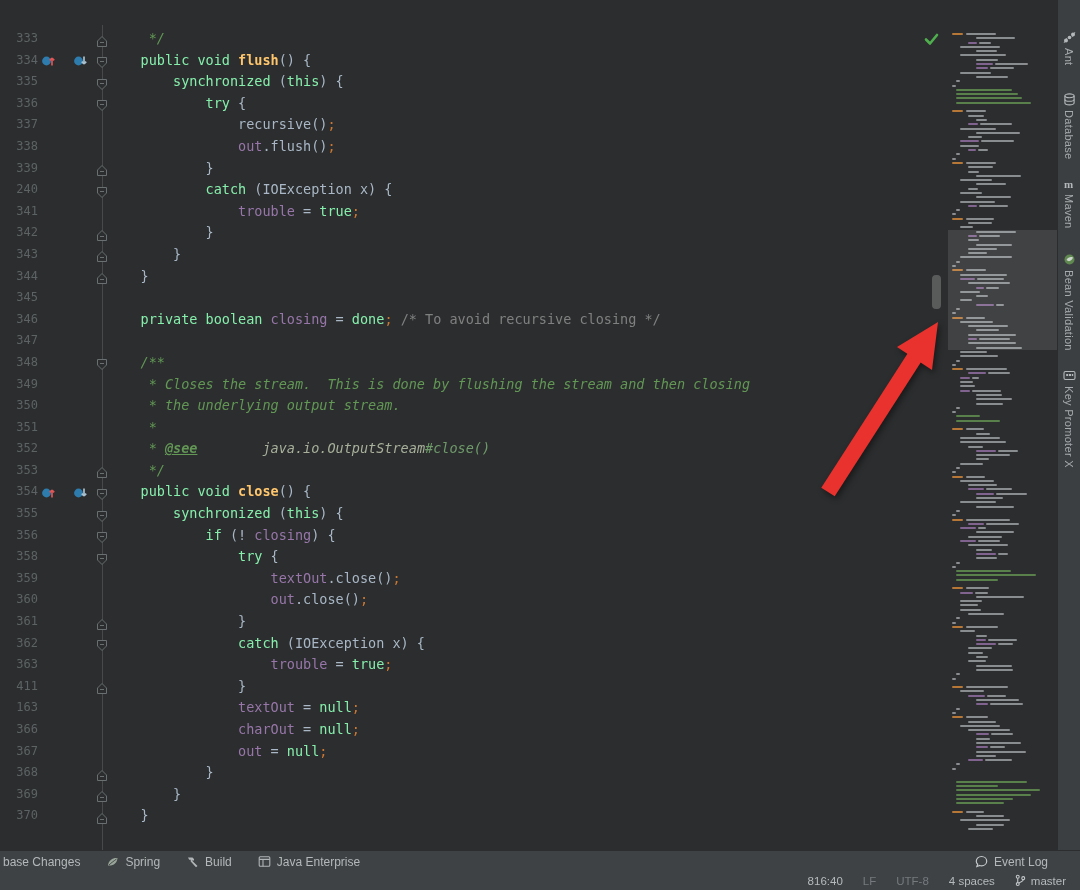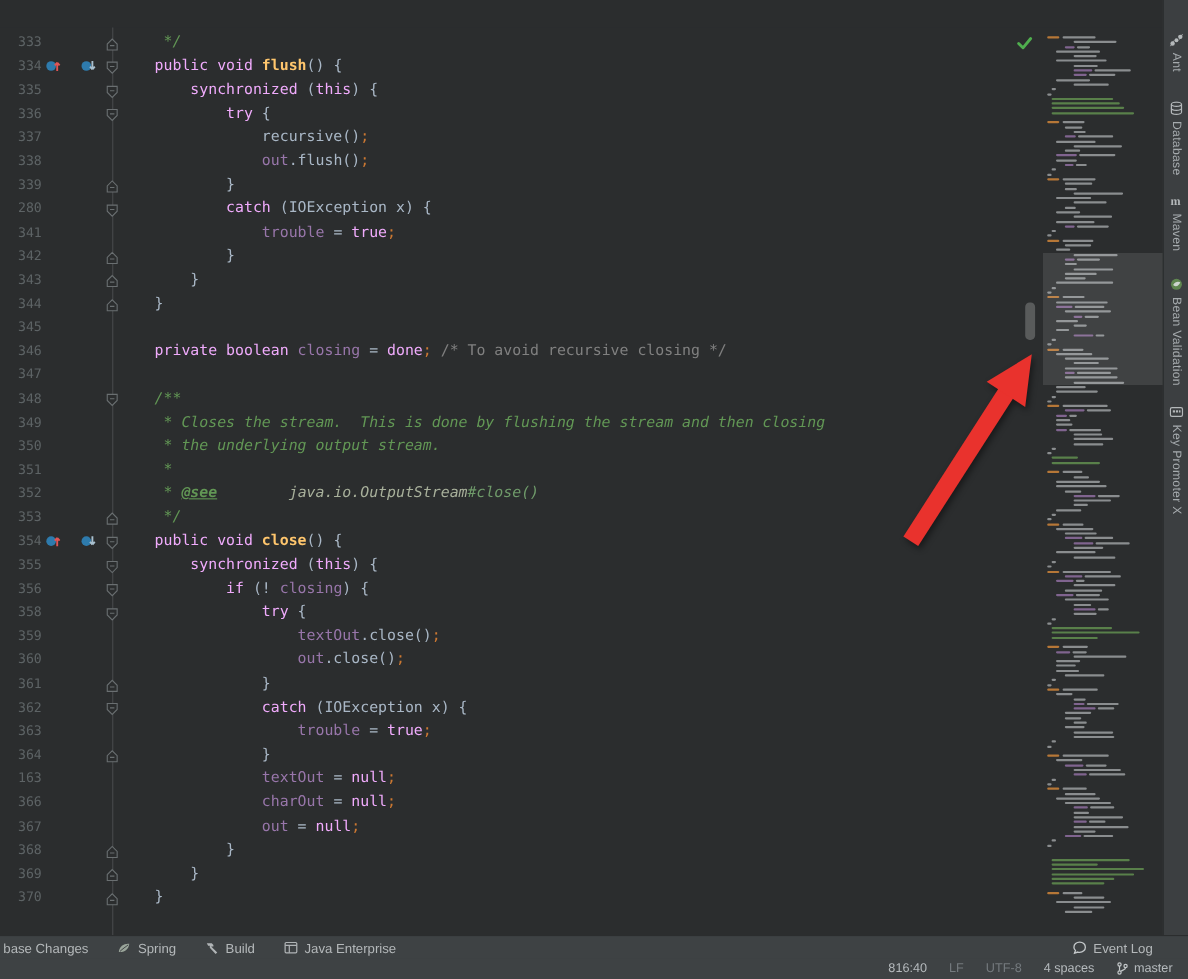--- a/index.html
+++ b/index.html
@@ -19,21 +19,21 @@
   
   #editor{position:absolute;left:0;top:25px;width:1058px;height:825px;background:#2b2d2e;}
   #foldline{position:absolute;left:102px;top:0;bottom:0;width:1px;background:#474a4b;}
   #lines{position:absolute;left:0;top:3px;right:0;}
   .ln-row{position:relative;height:21.6px;font:13.5px/21.6px "DejaVu Sans Mono",monospace;}
   .ln-num{position:absolute;left:0;width:38px;text-align:right;color:#5d6365;font-size:12px;}
   .ln-code{position:absolute;left:108px;white-space:pre;}
   .g-ico{position:absolute;top:3.5px;width:15px;height:14px;cursor:pointer;}
   .g-ico.i0{left:41px;} .g-ico.i1{left:73px;}
   .fold{position:absolute;left:96px;top:4.5px;width:12px;height:13px;cursor:pointer;}
-  .sk{color:#f0abfc}.sm{color:#ffc66d;font-weight:bold}.sf{color:#9876aa}.sp{color:#a9b7c6}
+  .sk{color:#86efac}.sm{color:#ffc66d;font-weight:bold}.sf{color:#9876aa}.sp{color:#a9b7c6}
   .ss{color:#cc7832}.sc{color:#808080}.sd{color:#629755;font-style:italic}
   .st{color:#629755;font-style:italic;font-weight:bold;text-decoration:underline}
   .sr{color:#a8b09b;font-style:italic}.sg{color:#6f9a6a;font-style:italic}
 
   
   #check{position:absolute;left:923px;top:6px;width:17px;height:16px;}
   #scroll-thumb{position:absolute;left:932px;top:250px;width:9px;height:34px;border-radius:4px;
                 background:rgba(255,255,255,.22);cursor:pointer;}
   #minimap{position:absolute;left:948px;top:0;width:110px;height:825px;overflow:hidden;cursor:pointer;}
   #mini-rows{position:absolute;left:0;top:8px;right:0;}
@@ -120,21 +120,21 @@
         </div>
         <div class="ln-row">
           <span class="ln-num">339</span>
           <span class="fold"><svg viewBox="0 0 12 13">
               <path d="M1.5 11.5 H10.5 V6 L6 1.5 L1.5 6 Z" fill="#2b2d2e" stroke="#6a6f71"></path>
               <path d="M4 7.5 H8" stroke="#6a6f71"></path>
             </svg></span>
           <span class="ln-code"><span class="sp">            }</span></span>
         </div>
         <div class="ln-row">
-          <span class="ln-num">280</span>
+          <span class="ln-num">240</span>
           <span class="fold"><svg viewBox="0 0 12 13">
               <path d="M1.5 1.5 H10.5 V7 L6 11.5 L1.5 7 Z" fill="#2b2d2e" stroke="#6a6f71"></path>
               <path d="M4 5.5 H8" stroke="#6a6f71"></path>
             </svg></span>
           <span class="ln-code"><span class="sk">            catch </span><span class="sp">(IOException x) {</span></span>
         </div>
         <div class="ln-row">
           <span class="ln-num">341</span>
           <span class="ln-code"><span class="sf">                trouble </span><span class="sp">= </span><span class="sk">true</span><span class="ss">;</span></span>
         </div>
@@ -268,21 +268,21 @@
               <path d="M1.5 1.5 H10.5 V7 L6 11.5 L1.5 7 Z" fill="#2b2d2e" stroke="#6a6f71"></path>
               <path d="M4 5.5 H8" stroke="#6a6f71"></path>
             </svg></span>
           <span class="ln-code"><span class="sk">                catch </span><span class="sp">(IOException x) {</span></span>
         </div>
         <div class="ln-row">
           <span class="ln-num">363</span>
           <span class="ln-code"><span class="sf">                    trouble </span><span class="sp">= </span><span class="sk">true</span><span class="ss">;</span></span>
         </div>
         <div class="ln-row">
-          <span class="ln-num">364</span>
+          <span class="ln-num">411</span>
           <span class="fold"><svg viewBox="0 0 12 13">
               <path d="M1.5 11.5 H10.5 V6 L6 1.5 L1.5 6 Z" fill="#2b2d2e" stroke="#6a6f71"></path>
               <path d="M4 7.5 H8" stroke="#6a6f71"></path>
             </svg></span>
           <span class="ln-code"><span class="sp">                }</span></span>
         </div>
         <div class="ln-row">
           <span class="ln-num">163</span>
           <span class="ln-code"><span class="sf">                textOut </span><span class="sp">= </span><span class="sk">null</span><span class="ss">;</span></span>
         </div>

